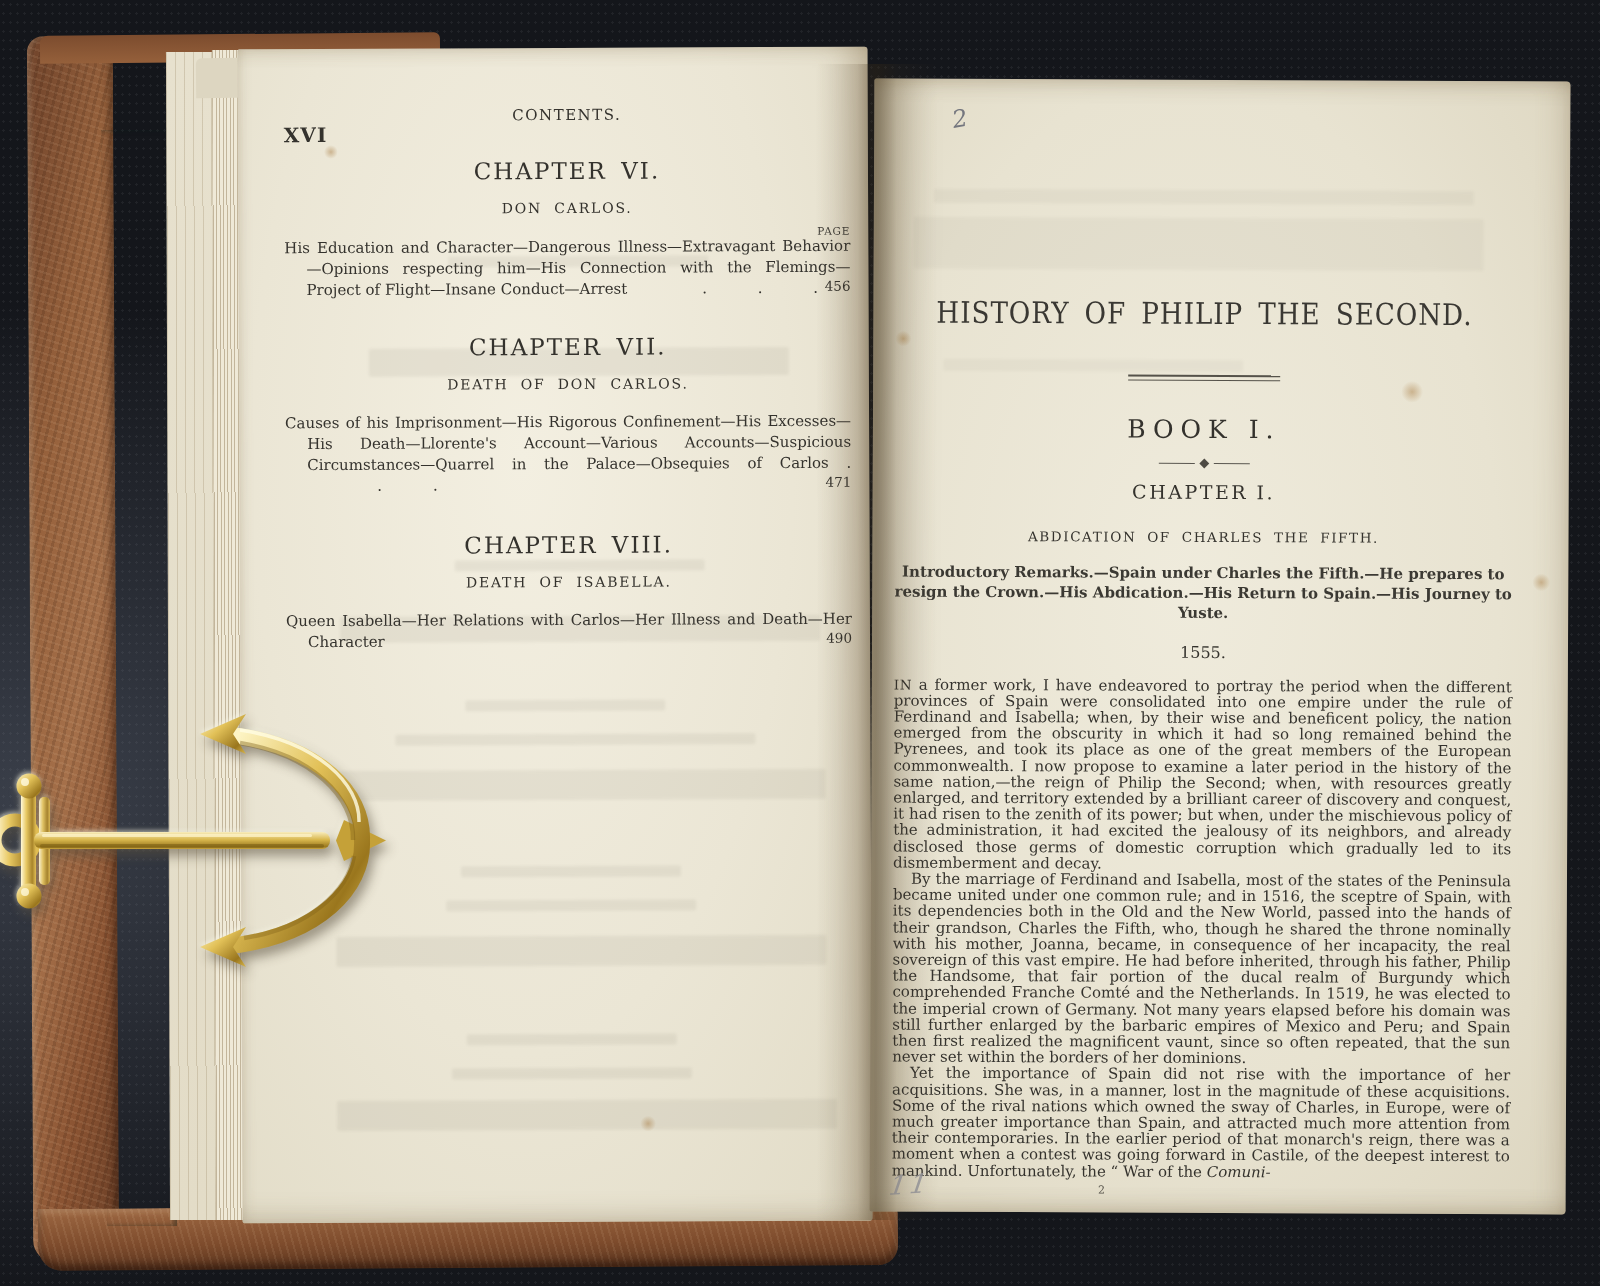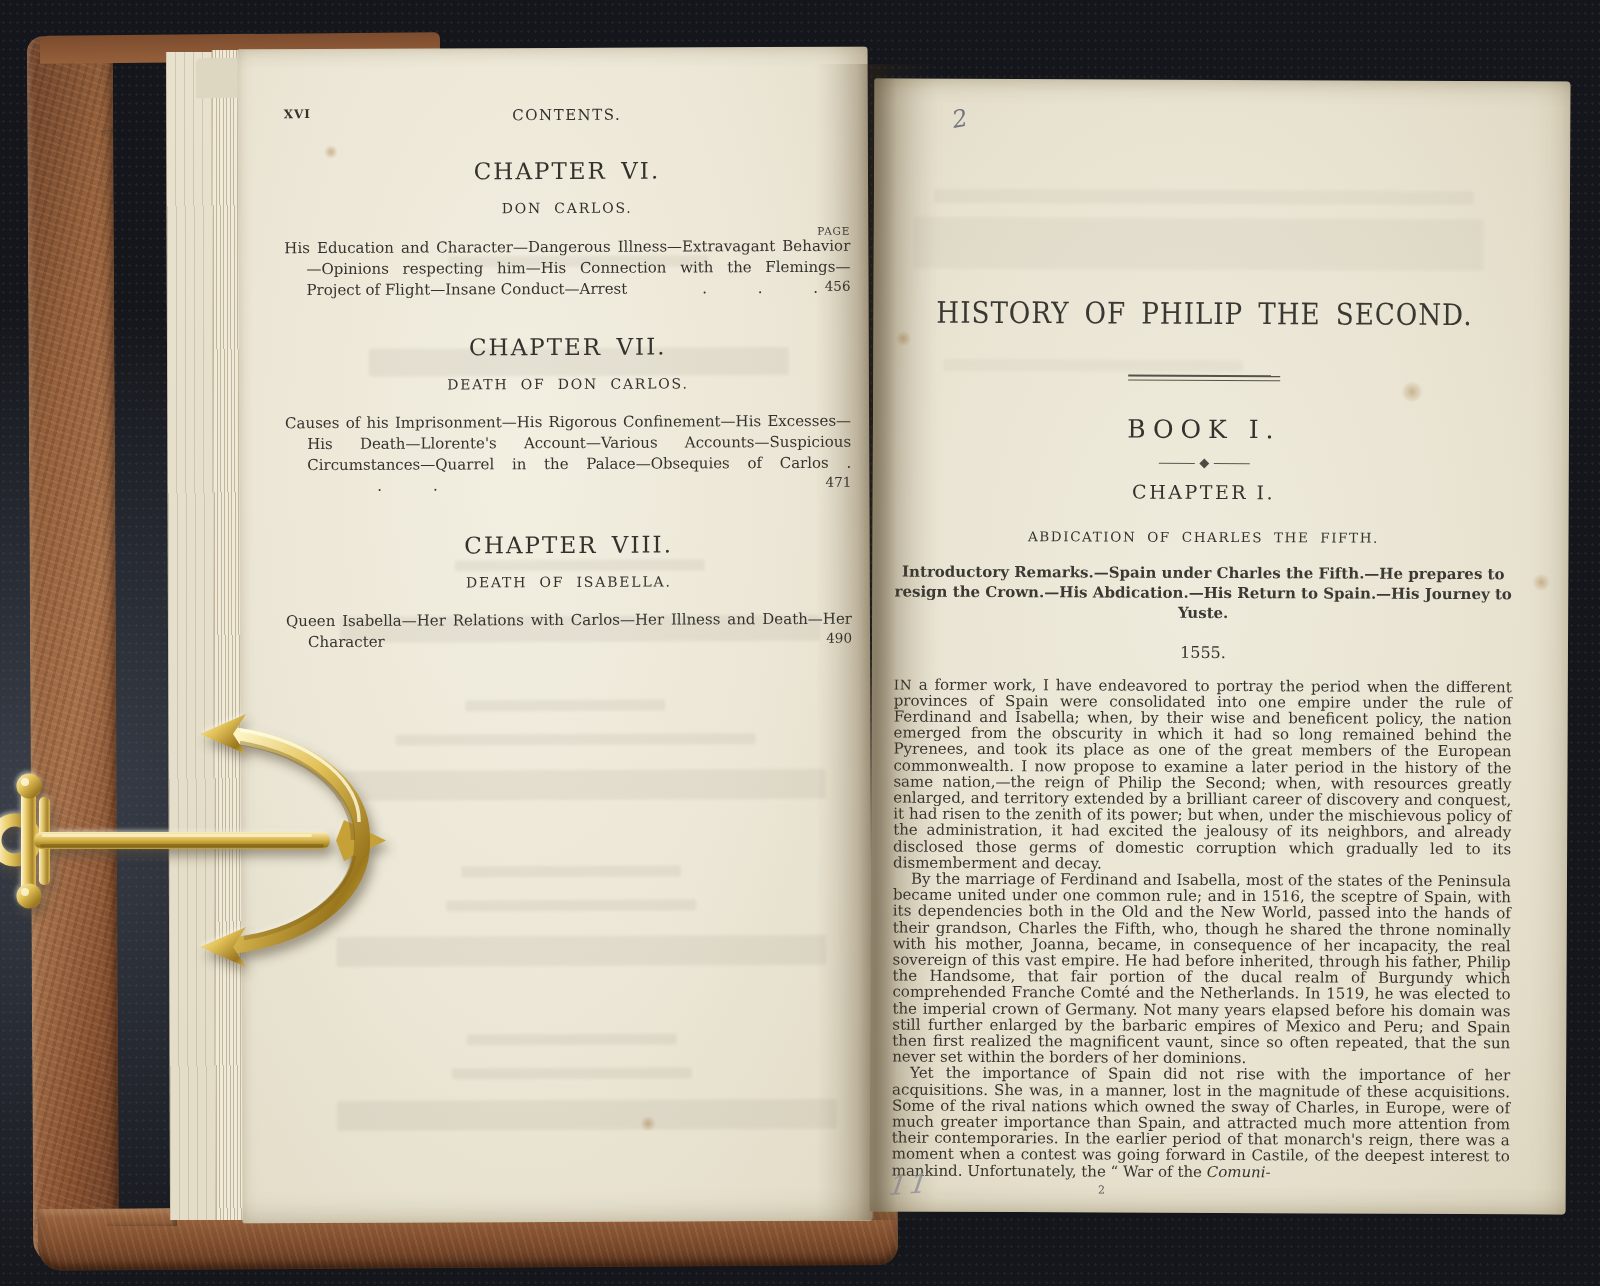--- a/index.html
+++ b/index.html
@@ -103,21 +103,21 @@
   }
   .gutter {
     position:absolute; left:816px; top:64px; width:122px; height:1156px; z-index:4; pointer-events:none;
     background:
       linear-gradient(90deg, rgba(80,62,36,0) 0%, rgba(80,62,36,.14) 34%, rgba(58,44,22,.34) 49%, rgba(58,44,22,.30) 53%, rgba(80,62,36,.10) 66%, rgba(80,62,36,0) 100%);
   }
 
   
   .lp-content { position:absolute; left:46px; top:58px; width:566px; color:#34322d; }
   .lp-head { position:relative; height:22px; }
-  .folio { position:absolute; left:0; top:0; font-size:12px; font-weight:bold; letter-spacing:1px; }
+  .folio { position:absolute; left:0; top:16px; font-size:20px; font-weight:bold; letter-spacing:1px; }
   .running-head { text-align:center; font-size:15px; letter-spacing:1.5px; }
   .chap-h { text-align:center; font-size:23px; letter-spacing:2px; word-spacing:5px; margin-top:30px; }
   .chap-sub { text-align:center; font-size:14px; letter-spacing:1.8px; word-spacing:6px; margin-top:16px; }
   .page-label { text-align:right; font-size:10.5px; letter-spacing:.8px; margin-top:10px; margin-bottom:-5px; color:#403e38;}
   .entry { position:relative; margin-top:4px; font-size:15px; line-height:21px; text-align:justify;
            padding-left:22px; text-indent:-22px; }
   .entry .dots { letter-spacing:2px; word-spacing:42px; margin-left:70px; }
   .entry .pg { position:absolute; right:0; bottom:2px; font-size:13.5px; text-indent:0; }
 
   

